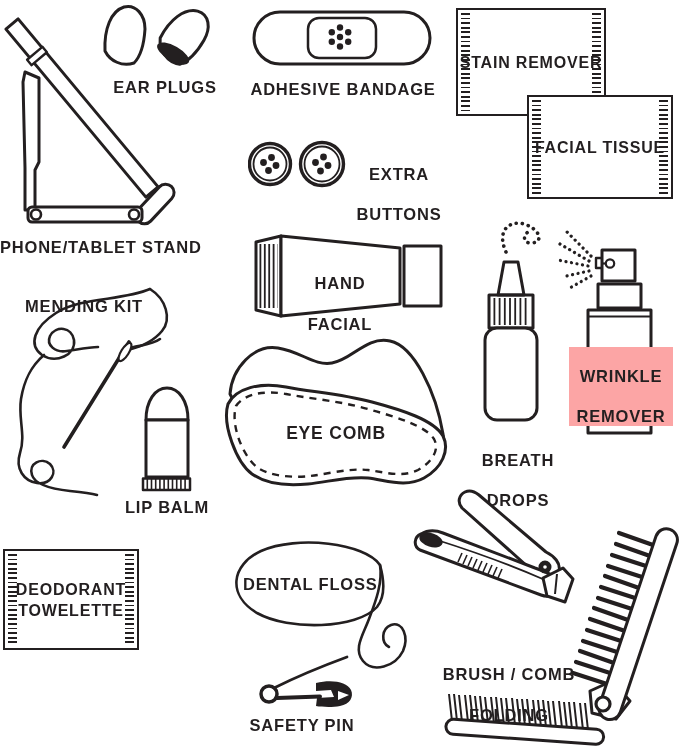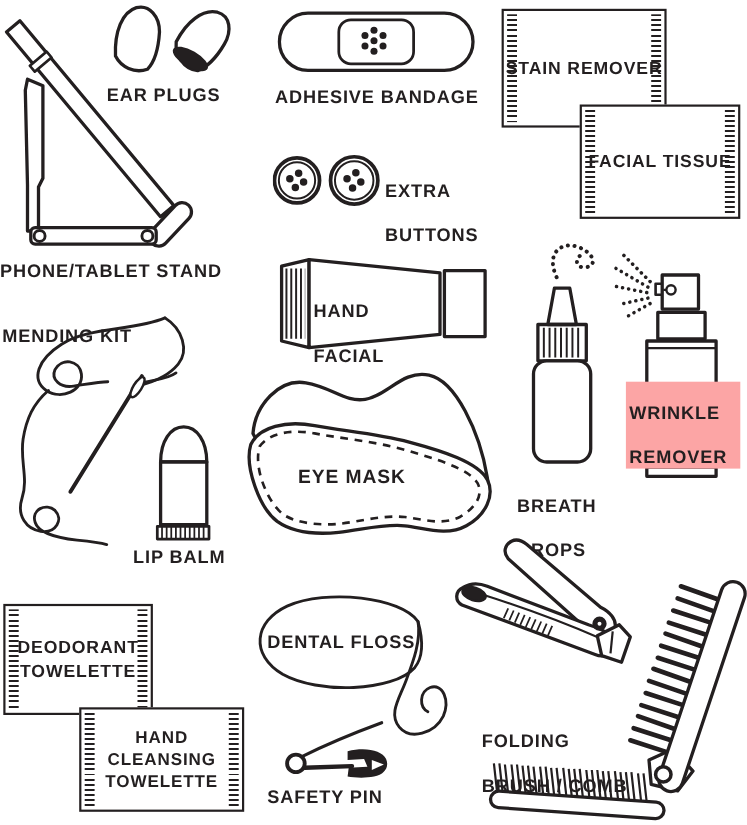--- a/index.html
+++ b/index.html
@@ -1,20 +1,20 @@
 <!DOCTYPE html>
 <html><head>
 <meta charset="utf-8">
 <style>
   :root{ --ink:#231f20; }
   html,body{margin:0;padding:0;background:#fff;}
   .canvas{position:relative;width:679px;height:750px;background:#fff;overflow:hidden;
           font-family:"Liberation Sans",sans-serif;color:var(--ink);}
   .art{position:absolute;}
-  .lbl{position:absolute;font-weight:700;letter-spacing:.8px;text-align:left;
+  .lbl{position:absolute;font-weight:700;letter-spacing:.8px;text-align:center;
        font-size:16.5px;line-height:20px;white-space:nowrap;color:var(--ink);}
   .lbl span{display:block;margin-top:20px;}
   .lines2{line-height:19.5px;}
   .packet{position:absolute;background:#fff;border:2.5px solid var(--ink);
           display:flex;align-items:center;justify-content:center;text-align:center;
           font-weight:700;font-size:16px;line-height:21px;letter-spacing:.8px;box-sizing:border-box;}
   .packet .crimp{position:absolute;top:3px;bottom:3px;width:9px;
        background:repeating-linear-gradient(to bottom,var(--ink) 0 1.8px,transparent 1.8px 4.6px);}
   .packet .crimp.left{left:3px;} .packet .crimp.right{right:3px;}
   .onwhite{background:#fca5a5;padding:0 3px;}
@@ -169,21 +169,21 @@
     <span>REMOVER</span>
   </div>
 
   <svg class="art" style="left:220px;top:332px" width="236" height="178" viewBox="0 0 236 178">
     <g stroke="#231f20" fill="#fff" stroke-linejoin="round">
       <path stroke-width="3" d="M10,62 C12,36 34,12 58,16 C82,20 94,34 112,31 C132,28 146,4 170,9 C194,14 216,60 223,102 C226,118 222,130 214,138 L180,148 L40,120 Z"></path>
       <path stroke-width="3" d="M8,72 C16,56 40,50 66,55 C92,60 122,62 152,70 C182,78 214,88 223,104 C230,118 222,136 204,146 C186,156 166,148 148,146 C128,144 108,150 88,152 C68,154 46,152 32,142 C16,130 2,92 8,72 Z"></path>
       <path stroke-width="2.4" fill="none" stroke-dasharray="7 6" d="M16,74 C24,62 44,58 66,62 C92,67 120,69 148,77 C176,85 206,94 214,107 C220,118 212,130 198,138 C182,146 164,140 148,138 C128,136 108,142 90,144 C72,146 50,144 38,136 C24,126 10,94 16,74 Z"></path>
     </g>
   </svg>
-  <div class="lbl" style="left:271px;top:423px;width:130px;font-size:17.5px;z-index:3">EYE MASK</div>
+  <div class="lbl" style="left:271px;top:423px;width:130px;font-size:17.5px;z-index:3">EYE COMB</div>
 
   <svg class="art" style="left:135px;top:380px" width="64" height="112" viewBox="0 0 64 112">
     <g stroke="#231f20" fill="#fff" stroke-linejoin="round">
       <path d="M11,40 C11,21 20,8 32,8 C44,8 53,21 53,40 Z" stroke-width="3"></path>
       <rect x="11" y="40" width="42" height="57" stroke-width="3"></rect>
       <line x1="11.5" y1="104" x2="51.5" y2="104" stroke-width="10" stroke-dasharray="1.6 2.6"></line>
       <rect x="8" y="98.5" width="47" height="11.5" stroke-width="2.5" fill="none"></rect>
     </g>
   </svg>
   <div class="lbl" style="left:121px;top:497px;width:92px">LIP BALM</div>
@@ -204,29 +204,20 @@
 
   <div class="packet" style="left:3px;top:549px;width:136px;height:101px;z-index:1">
     <span class="crimp left"></span>
     <span class="crimp right"></span>
     <div>
       <span>DEODORANT</span>
       <span>TOWELETTE</span>
     </div>
   </div>
 
-  <div class="packet" style="left:72px;top:643px;width:150px;height:95px;z-index:2;font-size:15.5px;line-height:20px">
-    <span class="crimp left"></span>
-    <span class="crimp right"></span>
-    <div>
-      <span>HAND</span>
-      <span>CLEANSING</span>
-      <span>TOWELETTE</span>
-    </div>
-  </div>
 
   <svg class="art" style="left:225px;top:535px" width="200" height="165" viewBox="0 0 200 165">
     <g stroke="#231f20" stroke-width="2.6" fill="none" stroke-linecap="round">
       <path d="M155,30 C140,8 72,0 36,16 C6,30 2,60 32,78 C64,96 132,94 152,72 C160,62 160,48 155,30 Z"></path>
       <path d="M155,30 C158,48 150,68 144,84 C138,100 128,114 138,126 C148,138 170,132 178,116 C184,102 178,86 166,90 C156,94 156,108 164,112"></path>
     </g>
   </svg>
   <div class="lbl" style="left:243px;top:574px;width:134px;z-index:3">DENTAL FLOSS</div>
 
   <svg class="art" style="left:250px;top:648px" width="112" height="62" viewBox="0 0 112 62">
@@ -244,17 +235,17 @@
     <g stroke="#231f20" fill="#fff" stroke-linejoin="round">
       <path stroke-width="2" fill="none" d="M12,198 L9,171 M17,198 L14,171 M22,199 L19,172 M28,199 L25,172 M33,199 L30,172 M38,200 L35,173 M43,200 L40,173 M48,201 L45,174 M54,201 L51,174 M59,201 L56,174 M64,202 L61,175 M69,202 L66,175 M75,202 L72,175 M80,203 L77,176 M85,203 L82,176 M90,203 L87,176 M96,204 L93,177 M101,204 L98,177 M106,204 L103,177 M111,205 L108,178 M116,205 L113,178 M122,205 L119,178 M127,206 L124,179 M132,206 L129,179 M137,206 L134,179 M143,207 L140,180 M148,207 L145,180"></path>
       <rect x="6" y="196" width="158" height="15" rx="7.5" transform="rotate(4 10 203)" stroke-width="3"></rect>
       <path d="M150,168 L172,158 L190,178 L176,196 L152,190 Z" stroke-width="3"></path>
       <path stroke-width="4.2" stroke-linecap="round" fill="none" d="M213,22 L179,10 M210,33 L176,21 M206,43 L172,32 M202,54 L168,43 M199,65 L165,53 M195,75 L161,64 M192,86 L158,75 M188,97 L154,85 M185,108 L150,96 M181,118 L147,107 M177,129 L143,118 M174,140 L140,128 M170,150 L136,139 M167,161 L133,150"></path>
       <rect x="217" y="6" width="22" height="200" rx="11" transform="rotate(18.5 228 12)" stroke-width="3"></rect>
       <circle cx="163" cy="181" r="7" stroke-width="3.2"></circle>
     </g>
   </svg>
   <div class="lbl" style="left:438px;top:644px;width:142px;line-height:21px">
+    <span>BRUSH / COMB</span>
     <span>FOLDING</span>
-    <span>BRUSH / COMB</span>
   </div>
 
 </div>
 
 </body></html>

